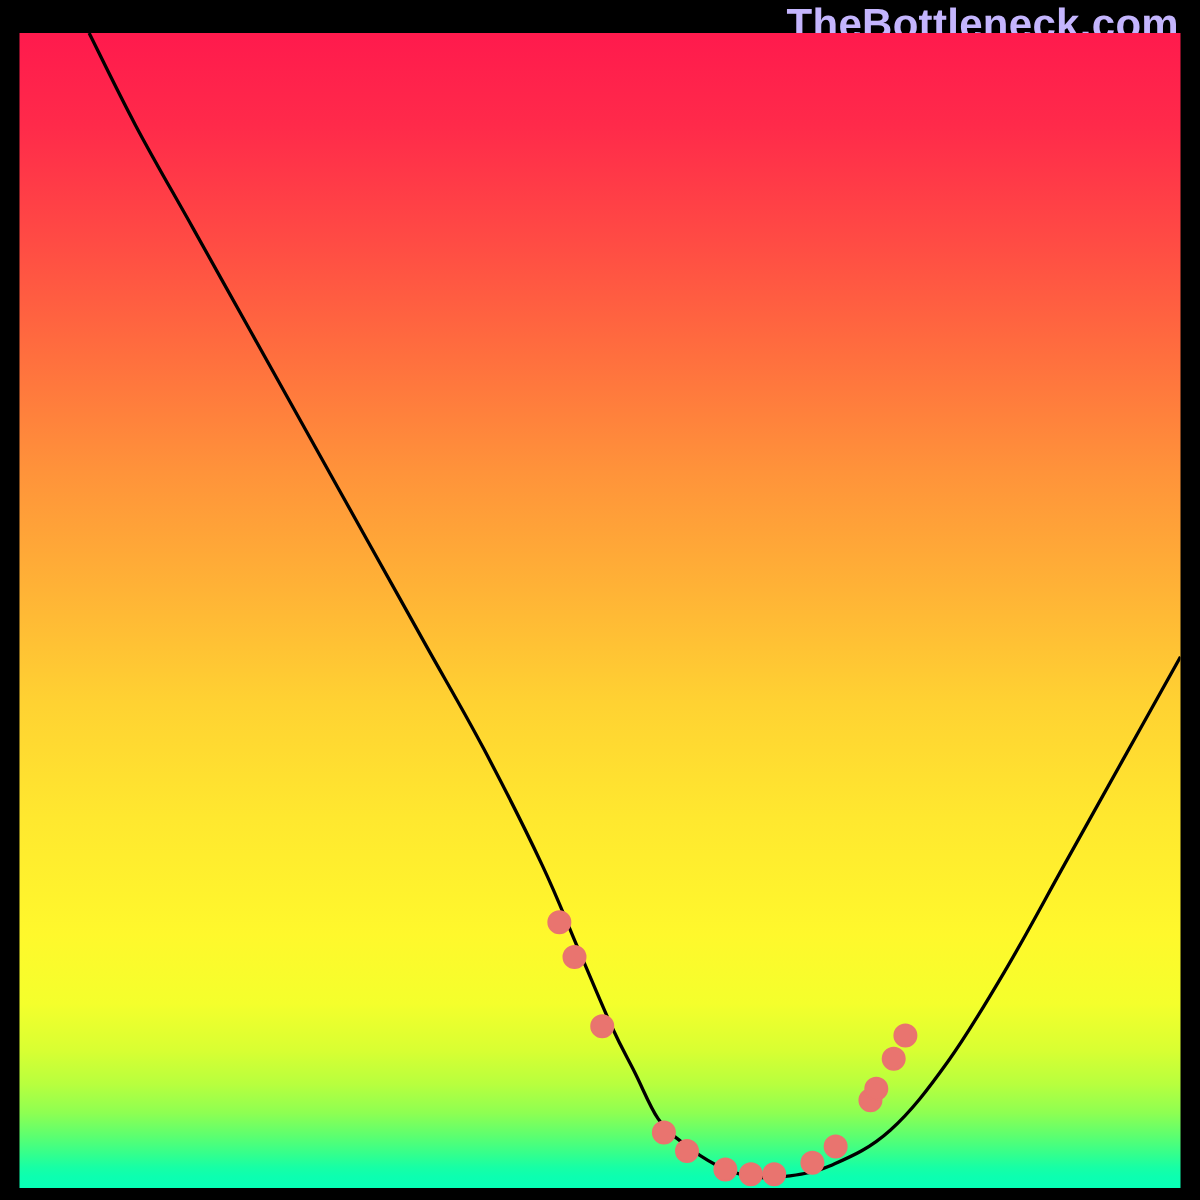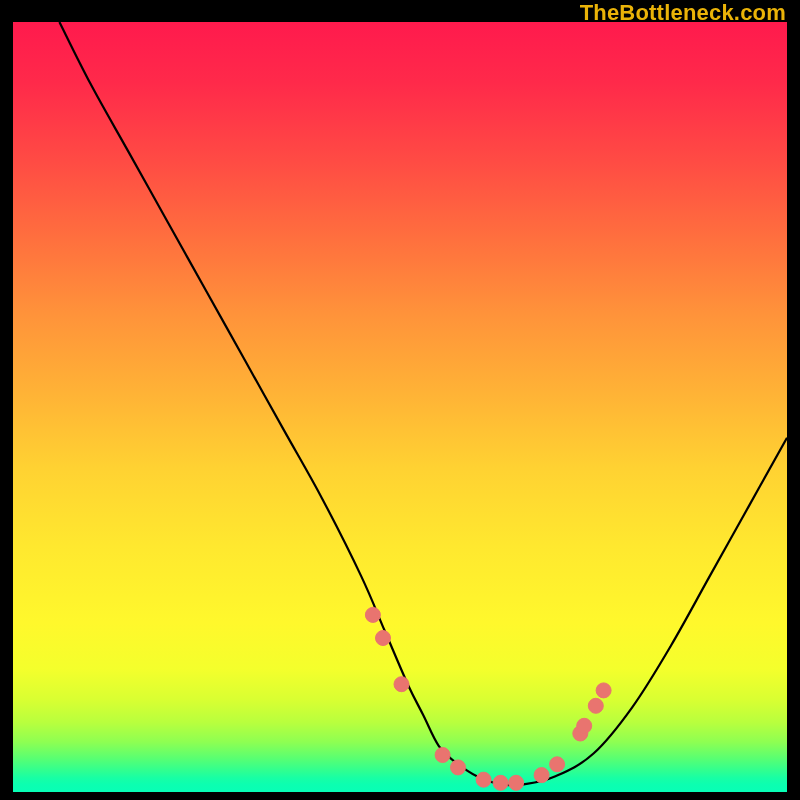--- a/index.html
+++ b/index.html
@@ -43,23 +43,23 @@
       #17ffa5 98.2%,
       #0cffb0 99%,
       #07ffb6 100%
     );
   }
   .watermark {
     position: absolute;
     top: 0px;
     right: 14px;
     font-family: Arial, Helvetica, sans-serif;
-    font-size: 22px;
+    font-size: 28px;
     font-weight: 600;
-    color: #eab308;
+    color: #c4b5fd;
     letter-spacing: 0.2px;
   }
   svg.plot {
     position: absolute;
     left: 0;
     top: 0;
     width: 774px;
     height: 770px;
   }
   .curve {

